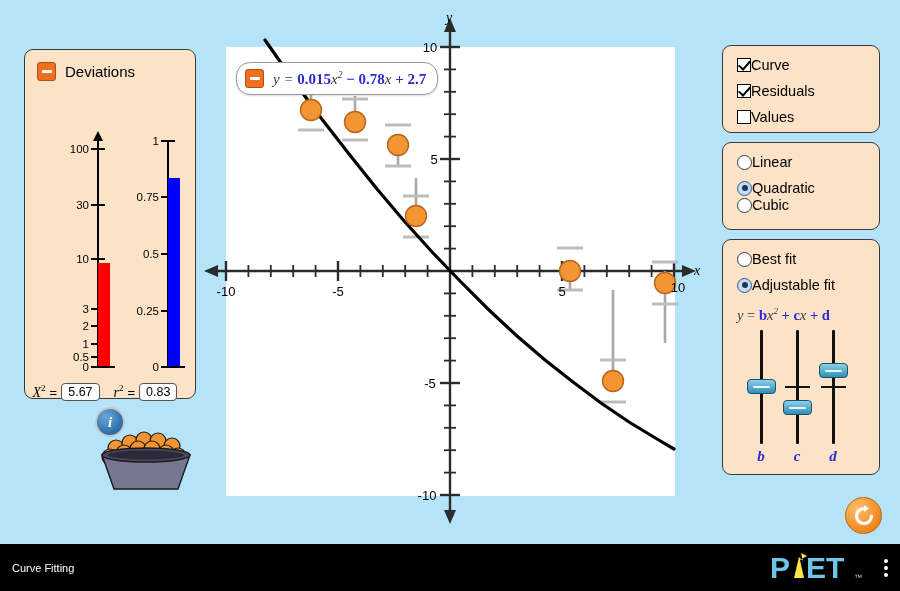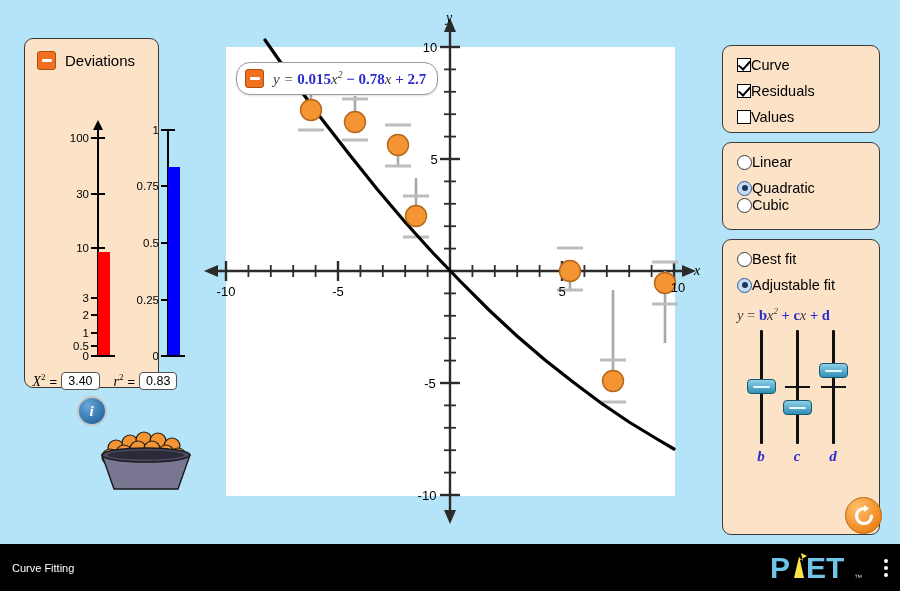--- a/index.html
+++ b/index.html
@@ -18,21 +18,21 @@
   
   .panel {
     position: absolute;
     background: #fce3c8;
     border: 1px solid #3a3a3a;
     border-radius: 9px;
     box-sizing: border-box;
   }
 
   
-  #deviations-panel { left: 24px; top: 38px; width: 135px; height: 350px; }
+  #deviations-panel { left: 24px; top: 49px; width: 172px; height: 350px; }
   .dev-header {
     position: absolute; left: 12px; top: 12px;
     display: flex; align-items: center; gap: 9px;
   }
   .minimize-btn {
     width: 17px; height: 17px;
     background: #f07020;
     border: 1px solid #b04e0d;
     border-radius: 3px;
     display: flex; align-items: center; justify-content: center;
@@ -123,21 +123,21 @@
     font-family: "Liberation Serif", serif; font-size: 15px; color: #2b2bd0;
     white-space: nowrap;
   }
   .eq-text .var { font-style: italic; color: #3a3a3a; }
   .eq-text .co { font-weight: bold; color: #2b2bd0; }
   .eq-text sup { font-size: 9.5px; }
 
   
   #view-panel   { left: 722px; top: 45px;  width: 158px; height: 88px; }
   #order-panel  { left: 722px; top: 142px; width: 158px; height: 88px; }
-  #fit-panel    { left: 722px; top: 239px; width: 158px; height: 296px; }
+  #fit-panel    { left: 722px; top: 239px; width: 158px; height: 236px; }
 
   .opt-row {
     position: absolute; display: flex; align-items: center; gap: 0;
     left: 14px; cursor: pointer;
   }
   .opt-label { font-size: 14.5px; color: #000; }
 
   .cbox {
     width: 14px; height: 14px; border: 1.6px solid #000;
     background: #fff; box-sizing: border-box; position: relative;
@@ -274,21 +274,21 @@
         <div class="bar-label" style="top:171px;">0.25</div>
         <div class="bar-label" style="top:227px;">0</div>
         <div class="bar-fill" style="background:#0000ff; top:38px; height:188px;"></div>
       </div>
     </div>
 
     <div class="dev-values">
       <div class="dev-val-group">
         <span class="dev-sym"><span>X</span><sup>2</sup></span>
         <span>=</span>
-        <span class="dev-readout">3.40</span>
+        <span class="dev-readout">5.67</span>
       </div>
       <div class="dev-val-group">
         <span class="dev-sym"><span>r</span><sup>2</sup></span>
         <span>=</span>
         <span class="dev-readout">0.83</span>
       </div>
     </div>
 
     <div class="info-btn">i</div>
   </div>

